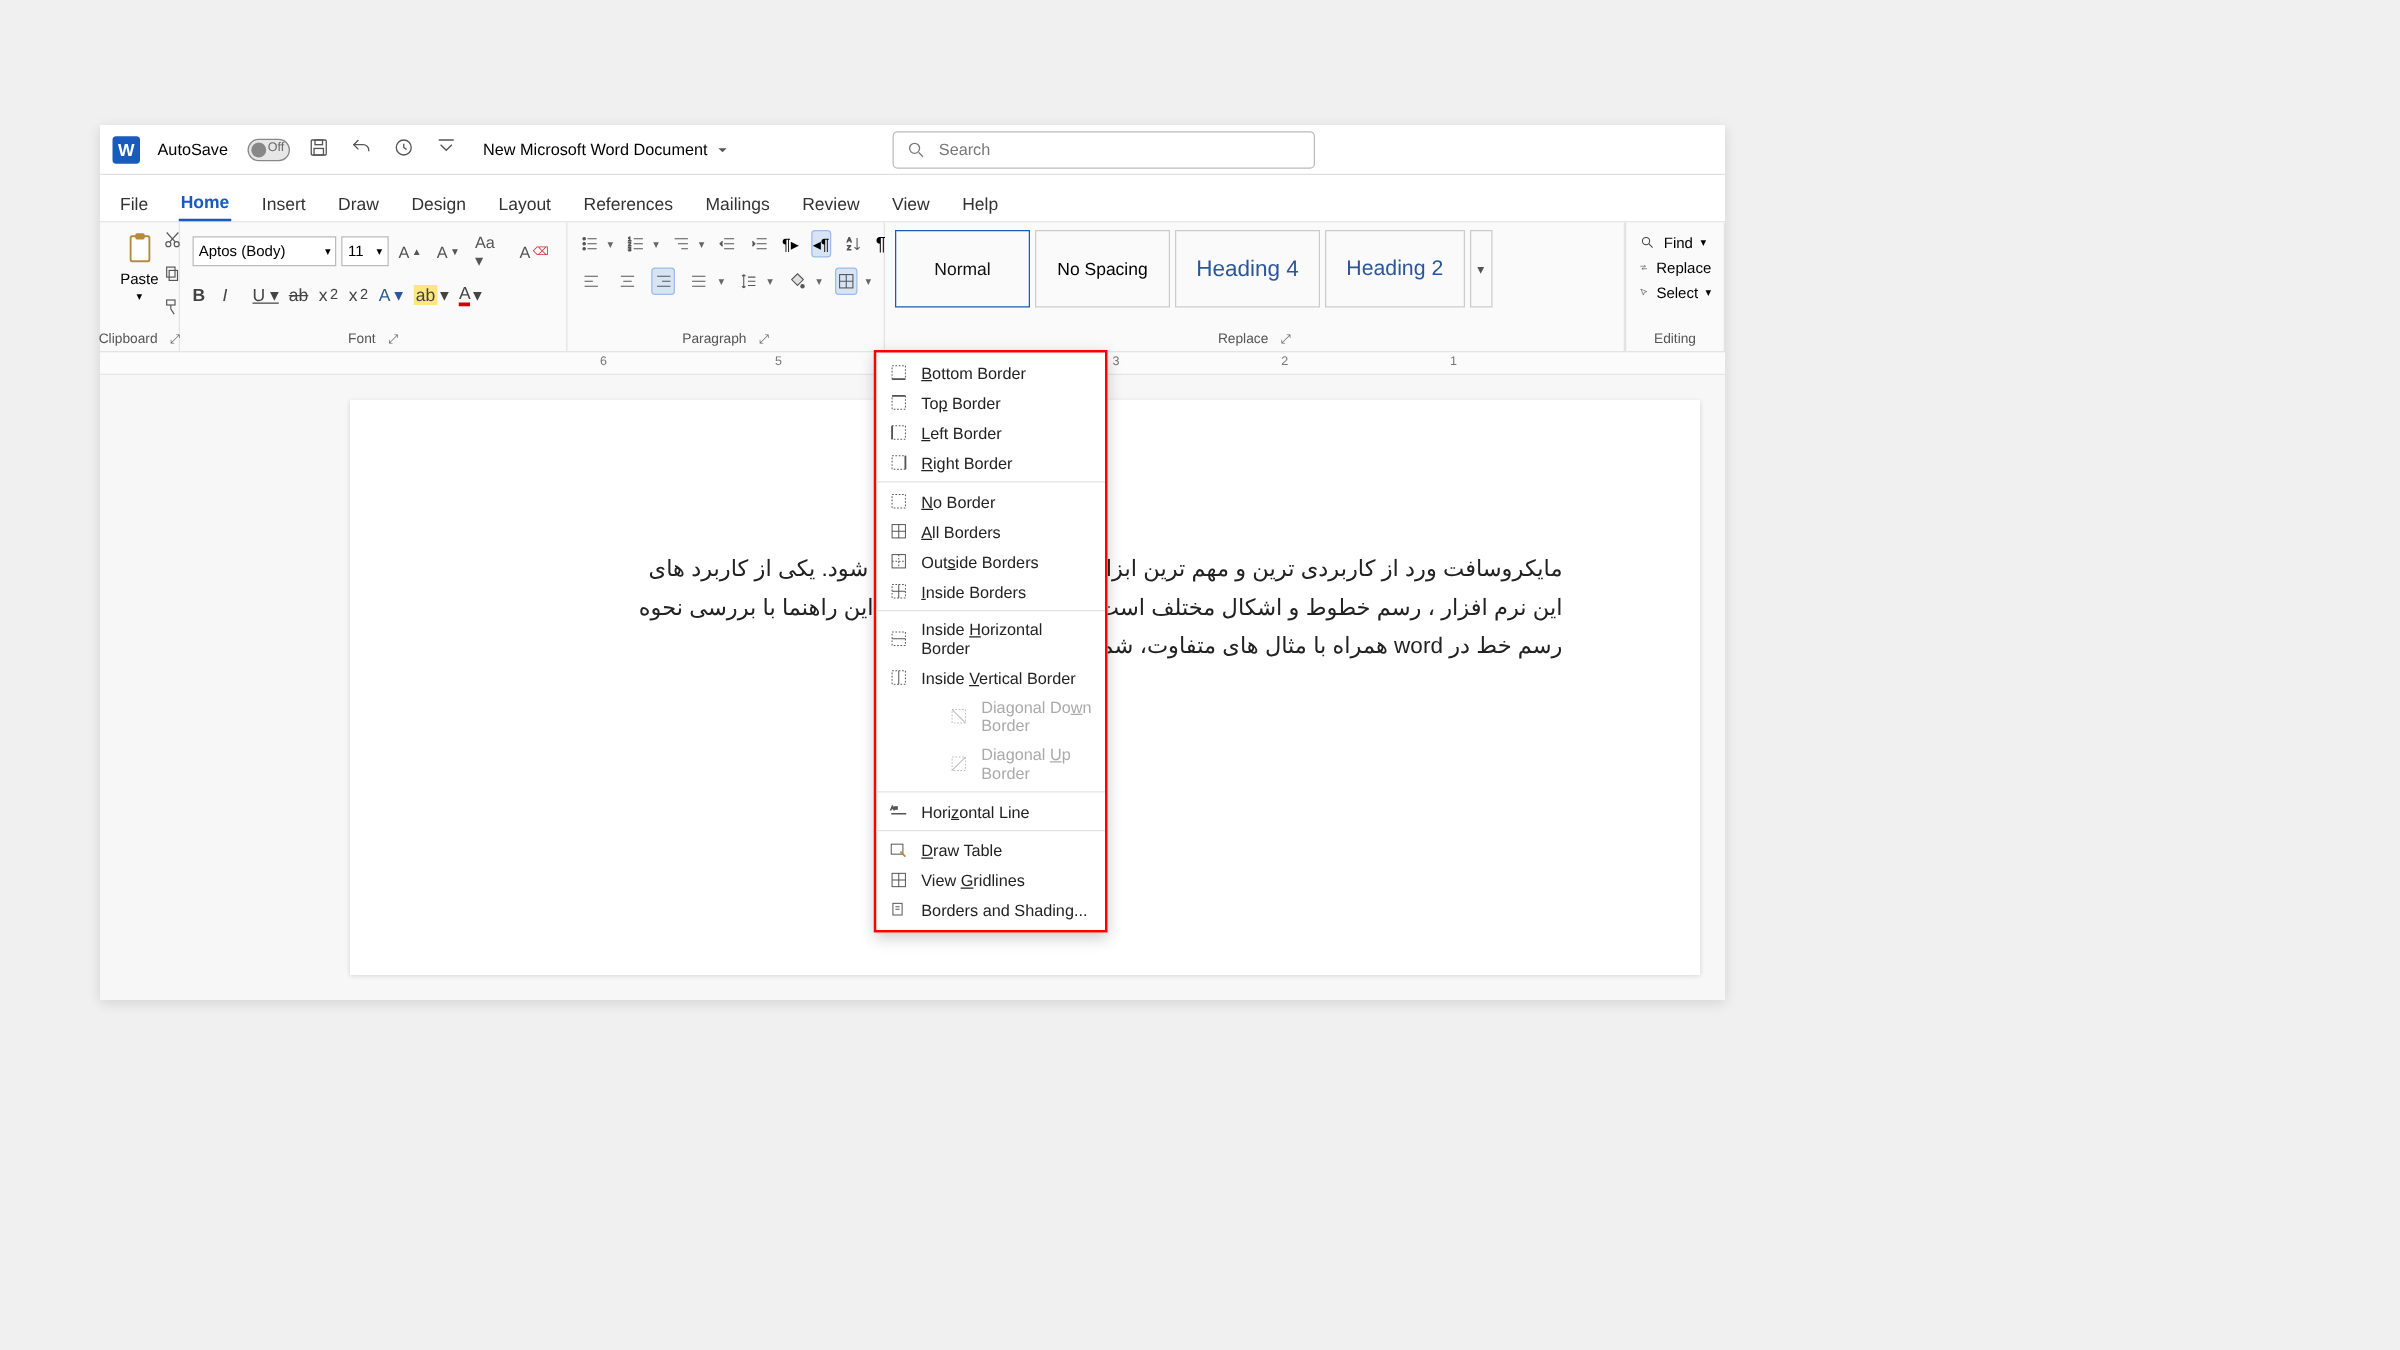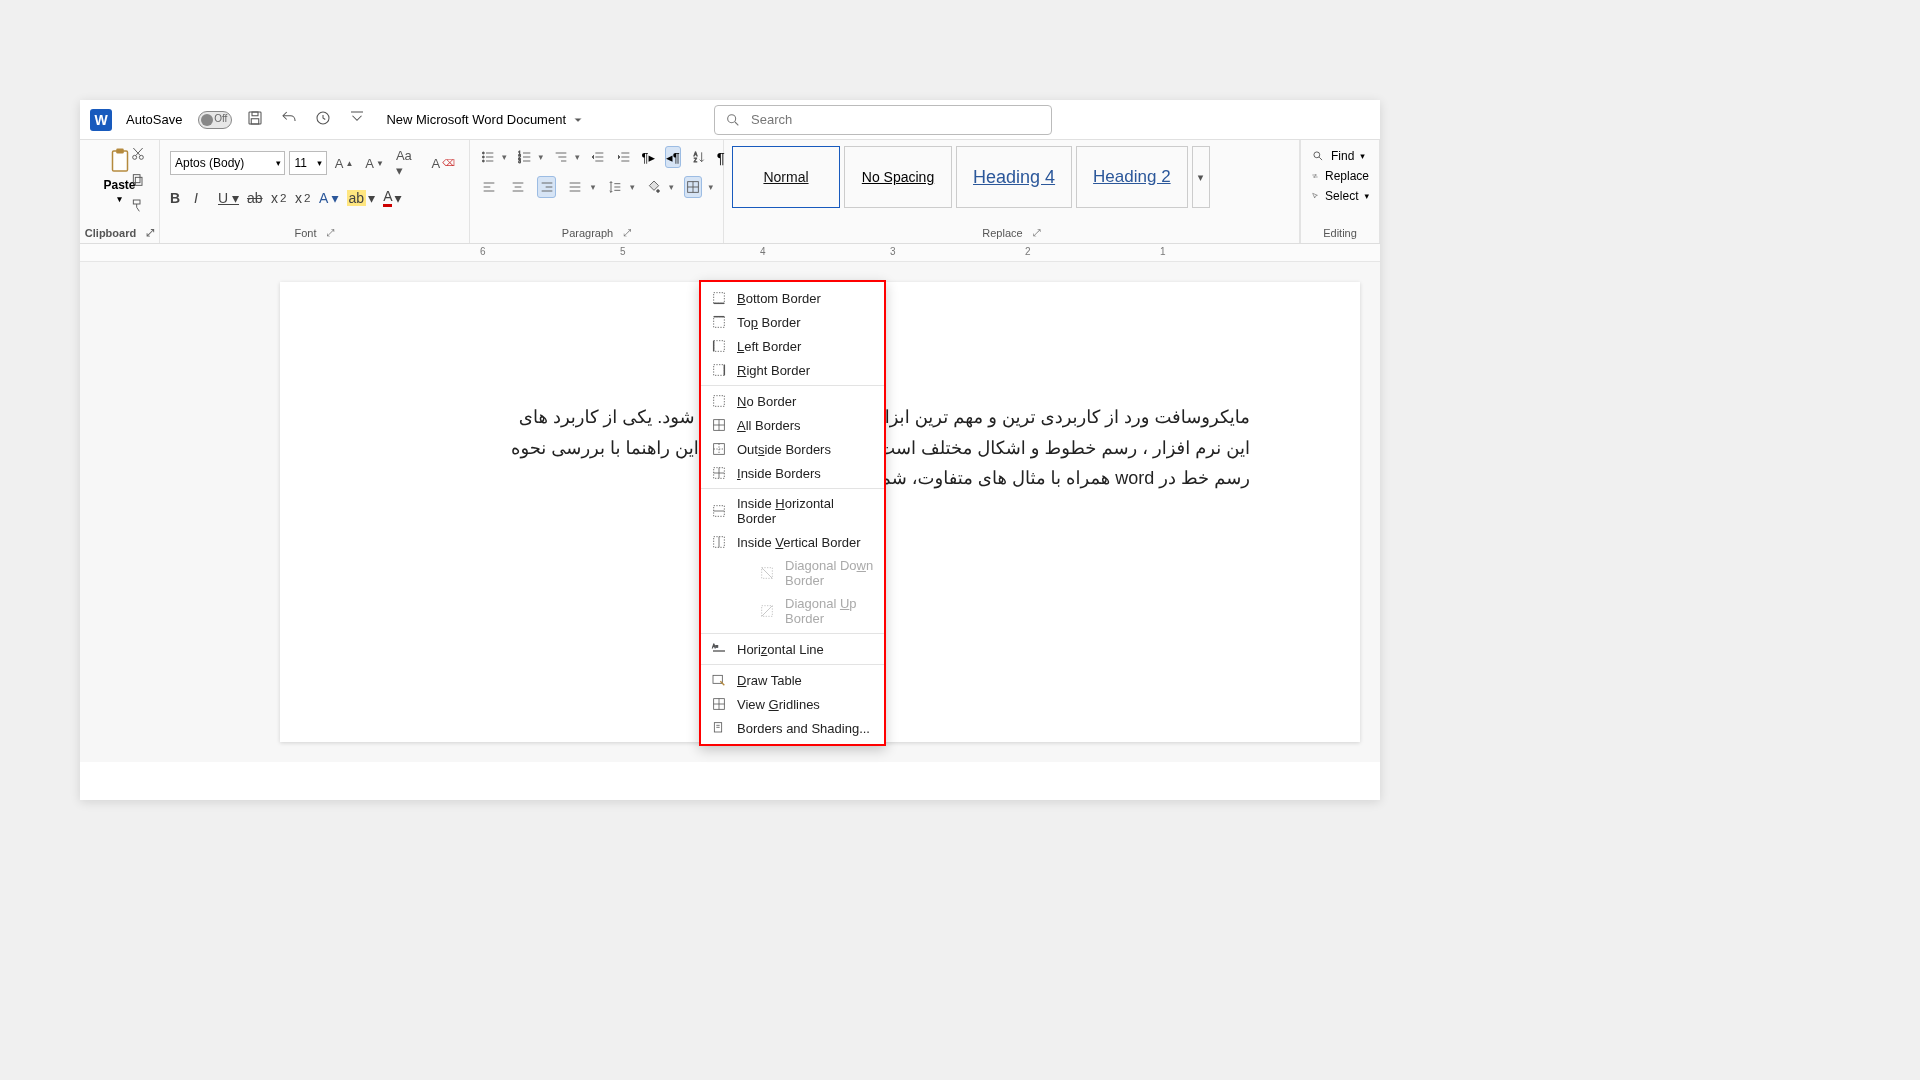--- a/index.html
+++ b/index.html
@@ -26,21 +26,21 @@
 .tabs { height: 38px; display: flex; align-items: flex-end; padding: 0 14px; gap: 22px; font-size: 14px; border-bottom: 1px solid #e0e0e0; }
 .tab { padding: 6px 2px; color: #333; cursor: pointer; }
 .tab.active { color: #185abd; border-bottom: 2px solid #185abd; font-weight: 600; }
 
 
 .ribbon { height: 104px; background: #fafafa; border-bottom: 1px solid #ddd; display: flex; align-items: stretch; }
 .rgroup { border-right: 1px solid #e3e3e3; padding: 6px 10px 2px; display: flex; flex-direction: column; justify-content: space-between; position: relative; }
 .rgroup-label { text-align: center; font-size: 11px; color: #555; padding-bottom: 2px; display: flex; justify-content: center; align-items: center; gap: 10px; }
 .rgroup-label .launcher { font-size: 10px; color: #666; }
 
-.clipboard { width: 80px; font-weight: bold; }
+.clipboard { width: 64px; }
 .clipboard .paste { display: flex; flex-direction: column; align-items: center; gap: 2px; font-size: 12px; }
 .clipboard .paste svg { width: 30px; height: 30px; }
 .clipboard .side { position: absolute; left: 50px; top: 6px; display: flex; flex-direction: column; gap: 6px; }
 .clipboard .side svg { width: 16px; height: 16px; }
 
 .font { width: 310px; }
 .font-row1 { display: flex; align-items: center; gap: 4px; }
 .fontname { width: 126px; height: 24px; border: 1px solid #bbb; font-size: 12px; padding: 0 4px; display: flex; align-items: center; justify-content: space-between; background: #fff; }
 .fontsize { width: 40px; height: 24px; border: 1px solid #bbb; font-size: 12px; padding: 0 4px; display: flex; align-items: center; justify-content: space-between; background: #fff; }
 .mini { font-size: 13px; color: #555; padding: 2px 4px; display: flex; align-items: center; gap: 2px; }
@@ -50,21 +50,21 @@
 .para { width: 254px; }
 .para-row { display: flex; align-items: center; gap: 10px; }
 .para-row2 { margin-top: 8px; display: flex; align-items: center; gap: 10px; }
 .pbtn { width: 22px; height: 22px; display: flex; align-items: center; justify-content: center; border-radius: 3px; cursor: pointer; }
 .pbtn svg { width: 16px; height: 16px; stroke: #555; fill: none; stroke-width: 1.3; }
 .pbtn.selected { background: #d6e4f5; border: 1px solid #9cbce3; }
 .dd { font-size: 9px; color: #666; margin-left: -4px; }
 
 .styles { flex: 1; padding: 6px 8px 2px; display: flex; flex-direction: column; }
 .styles-row { display: flex; align-items: stretch; gap: 4px; height: 62px; }
-.style-chip { border: 1px solid #ccc; min-width: 108px; padding: 16px; display: flex; align-items: center; justify-content: center; font-size: 14px; cursor: pointer; text-decoration: underline; }
+.style-chip { border: 1px solid #ccc; min-width: 108px; padding: 16px; display: flex; align-items: center; justify-content: center; font-size: 14px; cursor: pointer; }
 .style-chip.active { border: 1px solid #185abd; color: #111; }
 .style-chip.h1 { color: #2b579a; font-size: 18px; }
 .style-chip.h2 { color: #2b579a; font-size: 17px; }
 .styles-more { width: 18px; border: 1px solid #ccc; display: flex; align-items: center; justify-content: center; font-size: 11px; color: #555; }
 
 .editing { width: 80px; border-left: 1px solid #e3e3e3; }
 .editing .eitem { display: flex; align-items: center; gap: 6px; font-size: 12px; padding: 3px 0; cursor: pointer; }
 .editing .eitem svg { width: 14px; height: 14px; stroke: #444; fill: none; stroke-width: 1.4; }
 
 
@@ -127,20 +127,33 @@
     </div>
     <div class="searchbox">
       <svg viewBox="0 0 24 24">
           <circle cx="10" cy="10" r="6"></circle>
           <line x1="15" y1="15" x2="20" y2="20"></line>
         </svg>
       <span>Search</span>
     </div>
   </div>
 
+  <div class="tabs">
+    <div class="tab">File</div>
+    <div class="tab active">Home</div>
+    <div class="tab">Insert</div>
+    <div class="tab">Draw</div>
+    <div class="tab">Design</div>
+    <div class="tab">Layout</div>
+    <div class="tab">References</div>
+    <div class="tab">Mailings</div>
+    <div class="tab">Review</div>
+    <div class="tab">View</div>
+    <div class="tab">Help</div>
+  </div>
 
   <div class="ribbon">
 
     <div class="rgroup clipboard">
       <div class="paste">
         <svg viewBox="0 0 24 24">
             <rect x="6" y="4" width="12" height="16" rx="1" fill="#fff" stroke="#b58a3e" stroke-width="1.2"></rect>
             <rect x="9" y="2" width="6" height="4" rx="1" fill="#b58a3e"></rect>
           </svg>
         <span>Paste</span>

